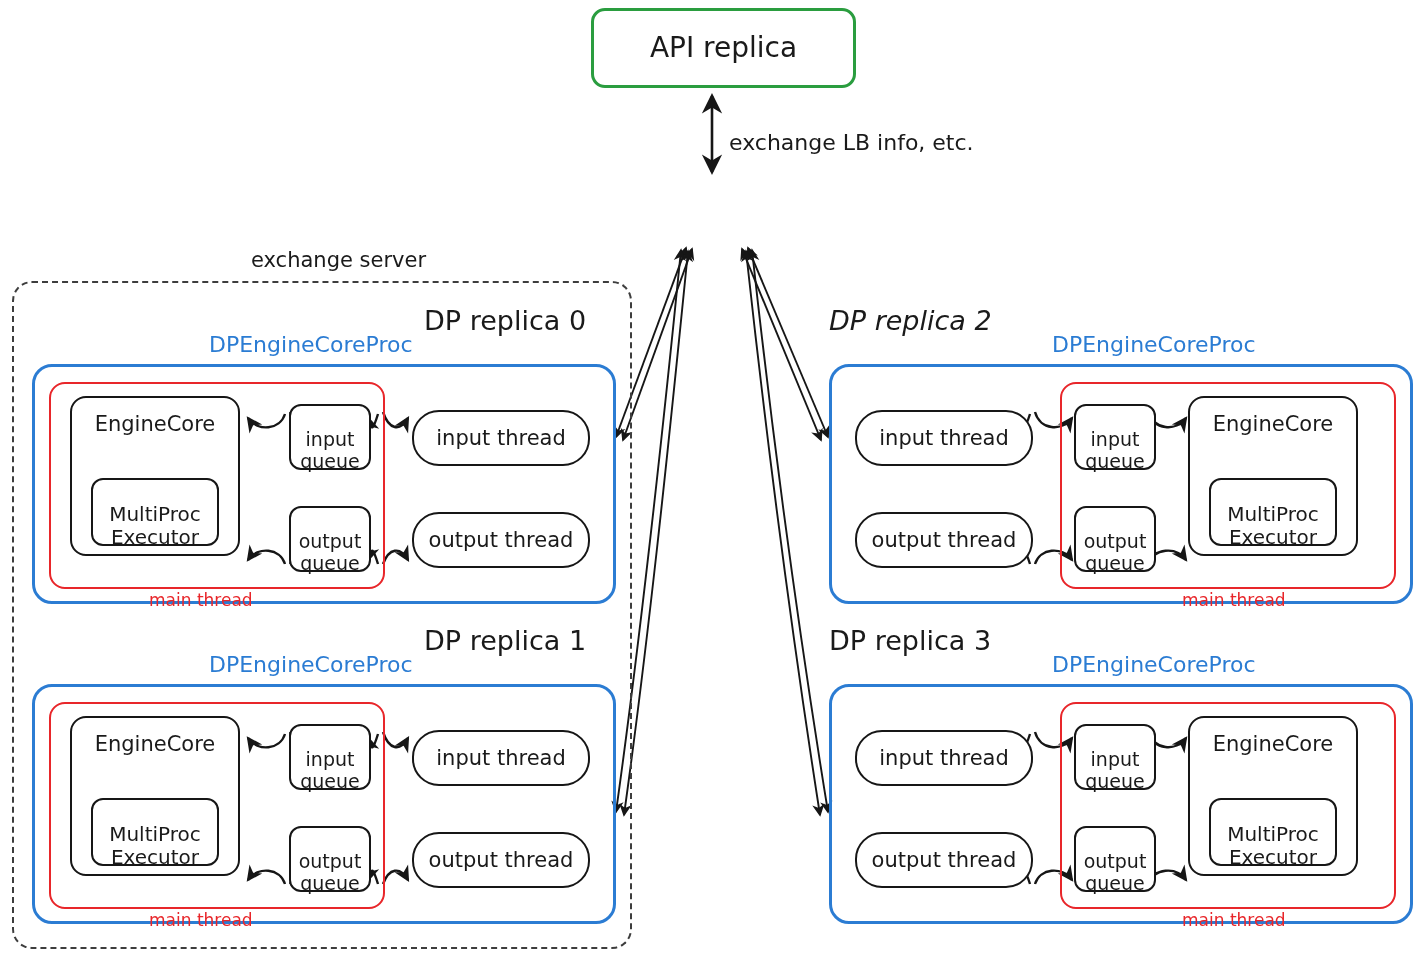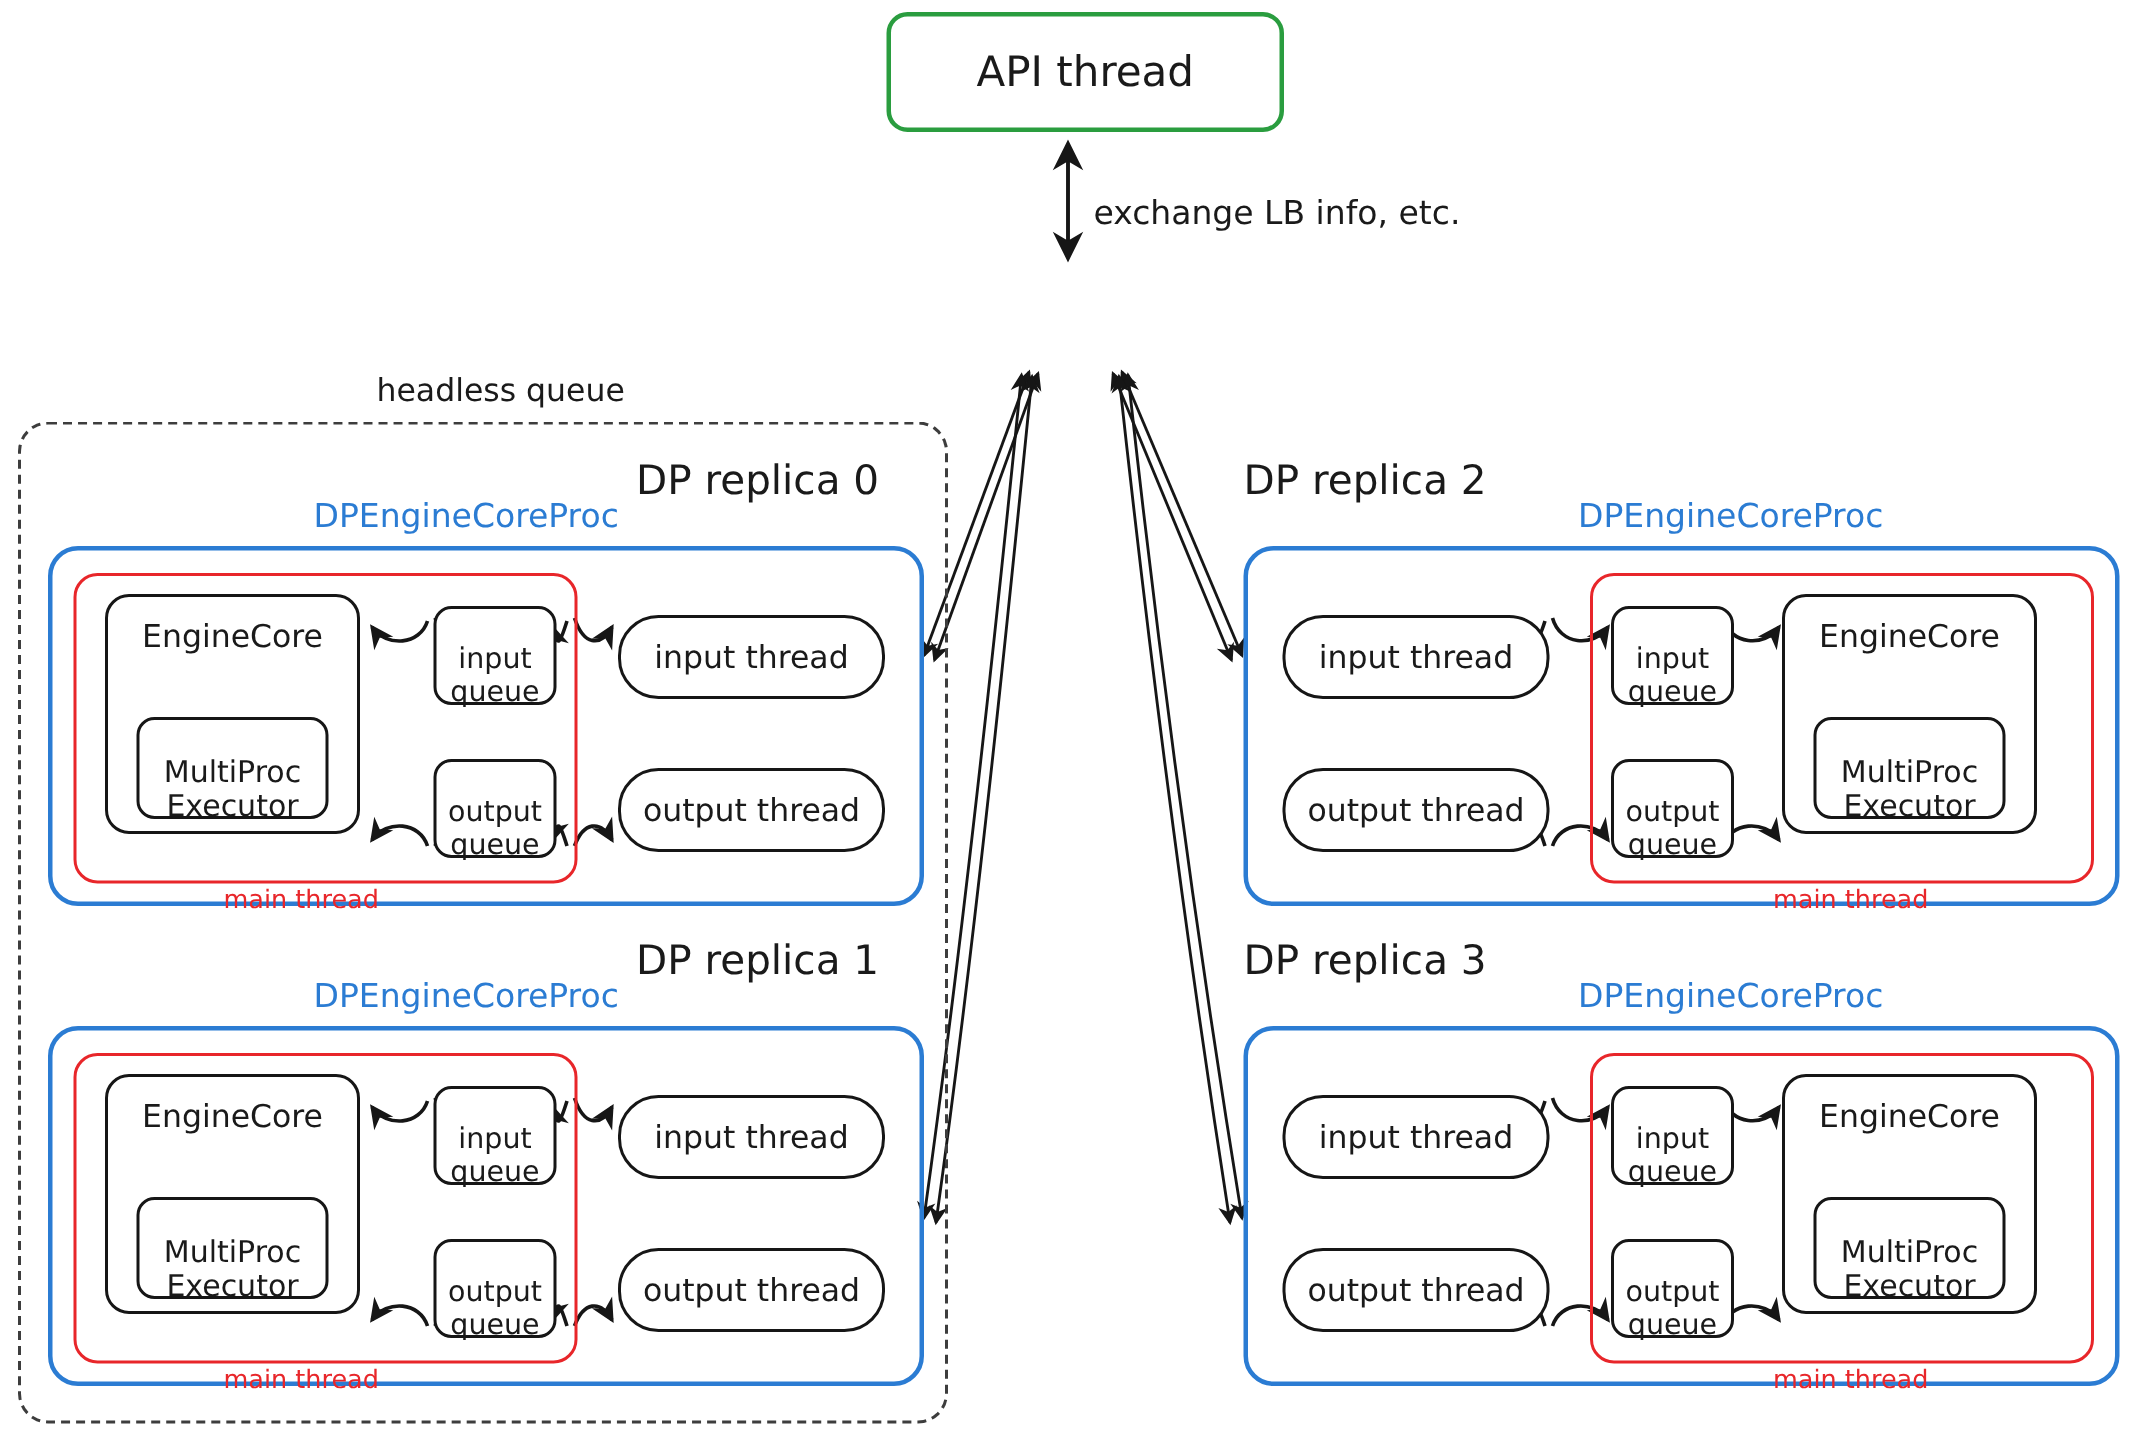--- a/index.html
+++ b/index.html
@@ -152,27 +152,27 @@
       <path d="M1148,732 C1154,750 1176,752 1186,738" marker-end="url(#ahs)"></path>
       <path d="M1143,734 C1138,750 1130,752 1122,738" marker-end="url(#ahs)"></path>
       <path d="M1072,880 C1062,866 1040,868 1035,884" marker-start="url(#ahs)"></path>
       <path d="M1018,880 C1022,866 1025,868 1030,884" marker-start="url(#ahs)"></path>
       <path d="M1186,880 C1176,866 1154,868 1148,884" marker-start="url(#ahs)"></path>
       <path d="M1122,880 C1130,866 1138,868 1143,884" marker-start="url(#ahs)"></path>
     </g>
   </svg>
 
   <div class="abox node-api" style="left:591px;top:8px;width:265px;height:80px;">
-    <span class="lbl">API thread</span>
+    <span class="lbl">API replica</span>
   </div>
 
 
   <div class="edge-note" style="left:729px;top:130px;">exchange LB info, etc.</div>
 
-  <div class="headless-label" style="left:251px;top:248px;">headless queue</div>
+  <div class="headless-label" style="left:251px;top:248px;">exchange server</div>
   <div class="headless" style="left:12px;top:281px;width:620px;height:668px;"></div>
 
   <div class="replica-title" style="left:424px;top:305px;">DP replica 0</div>
   <div class="proc-title" style="left:209px;top:332px;">DPEngineCoreProc</div>
 
   <div class="proc-blue" style="left:32px;top:364px;width:584px;height:240px;"></div>
   <div class="proc-red" style="left:49px;top:382px;width:336px;height:207px;"></div>
   <div class="mainthread-label" style="left:149px;top:590px;">main thread</div>
 
   <div class="ibox core" style="left:70px;top:396px;width:170px;height:160px;">
@@ -223,21 +223,21 @@
 queue</span>
   </div>
 
   <div class="ibox thread" style="left:412px;top:730px;width:178px;height:56px;">
     <span class="lbl">input thread</span>
   </div>
   <div class="ibox thread" style="left:412px;top:832px;width:178px;height:56px;">
     <span class="lbl">output thread</span>
   </div>
 
-  <div class="replica-title" style="left:829px;top:305px;">DP replica 2</div>
+  <div class="replica-title" style="left:829px;top:305px;font-style:italic;">DP replica 2</div>
   <div class="proc-title" style="left:1052px;top:332px;">DPEngineCoreProc</div>
 
   <div class="proc-blue" style="left:829px;top:364px;width:584px;height:240px;"></div>
   <div class="proc-red" style="left:1060px;top:382px;width:336px;height:207px;"></div>
   <div class="mainthread-label" style="left:1182px;top:590px;">main thread</div>
 
   <div class="ibox thread" style="left:855px;top:410px;width:178px;height:56px;">
     <span class="lbl">input thread</span>
   </div>
   <div class="ibox thread" style="left:855px;top:512px;width:178px;height:56px;">

